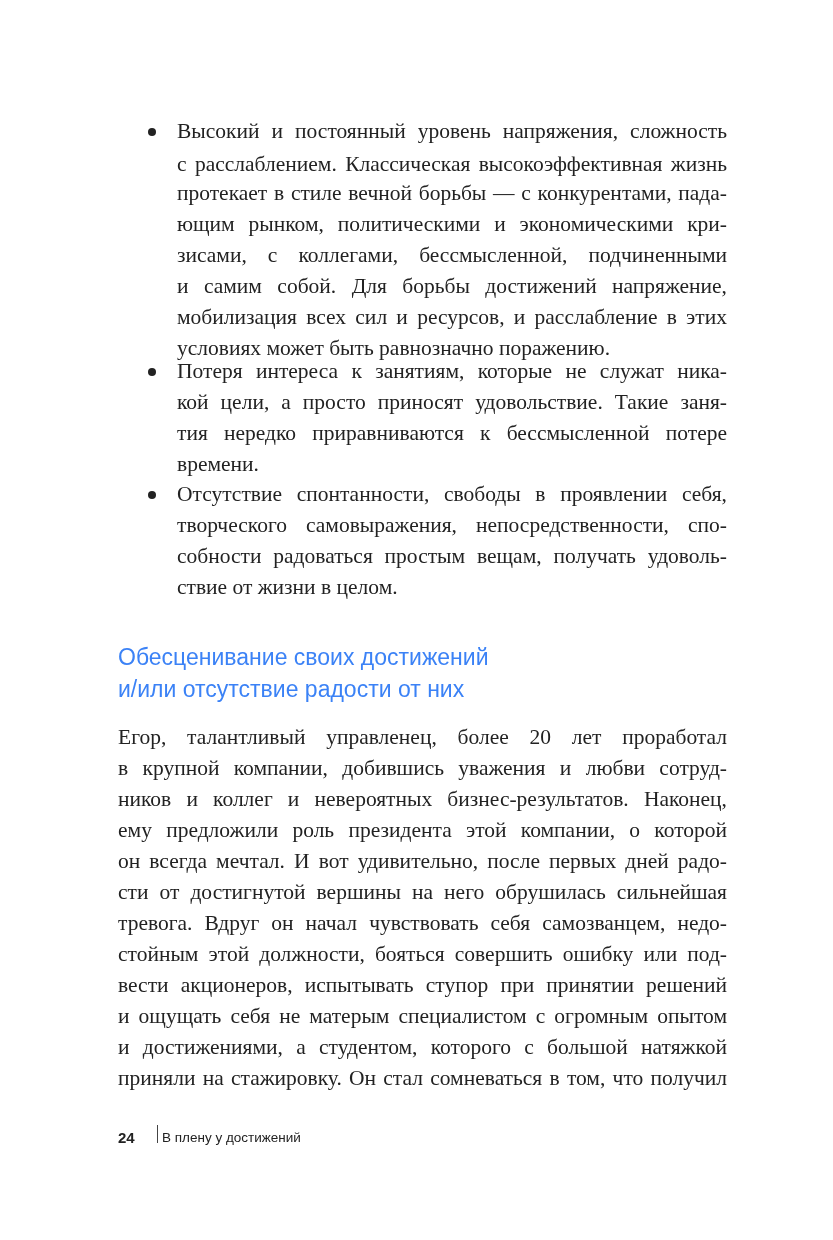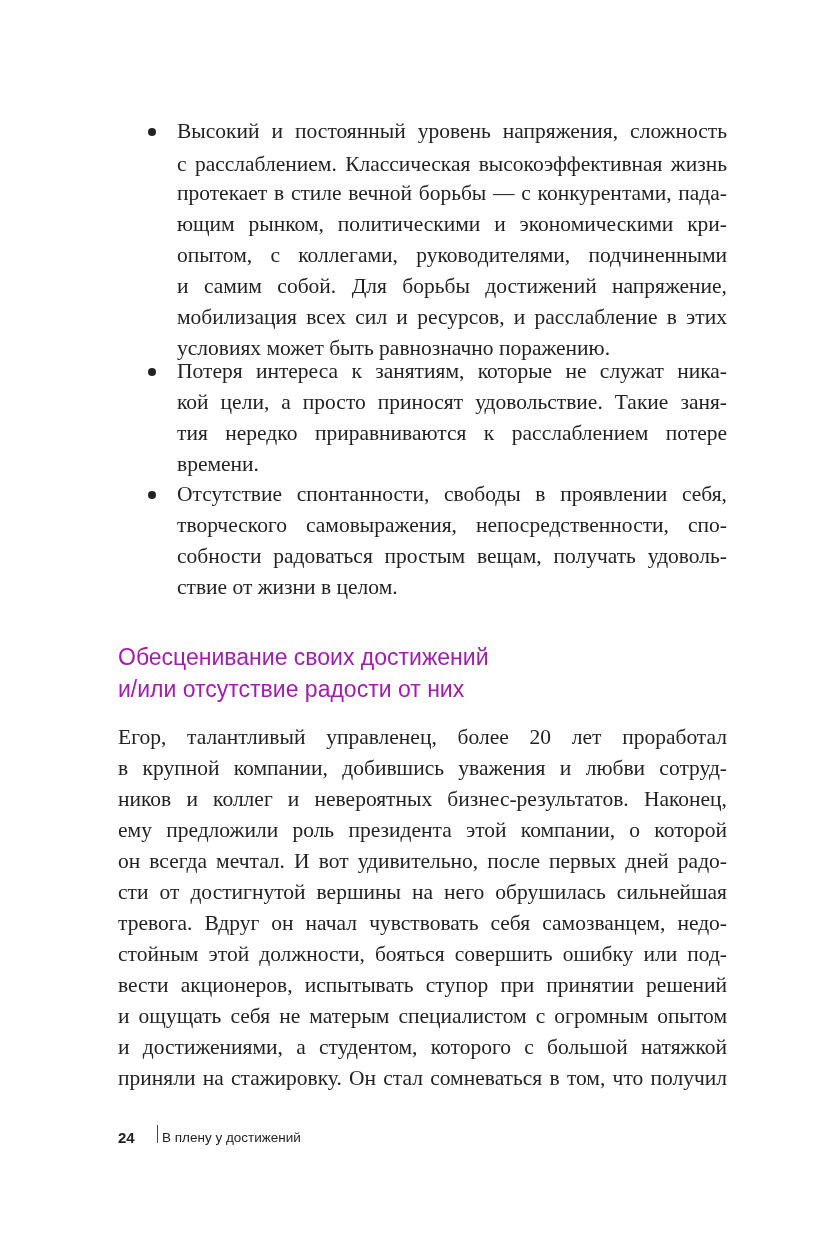--- a/index.html
+++ b/index.html
@@ -27,21 +27,21 @@
       left: 148px;
       width: 8px; height: 8px;
       border-radius: 50%;
       background: #222;
     }
     .heading {
       position: absolute;
       left: 118px;
       font-family: "Liberation Sans", "DejaVu Sans", sans-serif;
       font-size: 23px;
-      color: #a21caf;
+      color: #3b82f6;
       line-height: 32px;
       white-space: nowrap;
     }
     .footer {
       position: absolute;
       top: 1128px;
       font-family: "Liberation Sans", "DejaVu Sans", sans-serif;
       color: #222;
       line-height: 20px;
       text-align: center;
@@ -55,31 +55,31 @@
 
 <div class="page">
 
   <div>
     <div>
       <span class="bullet" style="top:128px"></span>
       <div class="text line" style="top:114px">Высокий и постоянный уровень напряжения, сложность</div>
       <div class="text line" style="top:147px">с расслаблением. Классическая высокоэффективная жизнь</div>
       <div class="text line" style="top:176px">протекает в стиле вечной борьбы — с конкурентами, пада-</div>
       <div class="text line" style="top:207px">ющим рынком, политическими и экономическими кри-</div>
-      <div class="text line" style="top:238px">опытом, с коллегами, руководителями, подчиненными</div>
+      <div class="text line" style="top:238px">зисами, с коллегами, бессмысленной, подчиненными</div>
       <div class="text line" style="top:269px">и самим собой. Для борьбы достижений напряжение,</div>
       <div class="text line" style="top:300px">мобилизация всех сил и ресурсов, и расслабление в этих</div>
       <div class="text line last" style="top:331px">условиях может быть равнозначно поражению.</div>
     </div>
 
     <div>
       <span class="bullet" style="top:368px"></span>
       <div class="text line" style="top:354px">Потеря интереса к занятиям, которые не служат ника-</div>
       <div class="text line" style="top:385px">кой цели, а просто приносят удовольствие. Такие заня-</div>
-      <div class="text line" style="top:416px">тия нередко приравниваются к расслаблением потере</div>
+      <div class="text line" style="top:416px">тия нередко приравниваются к бессмысленной потере</div>
       <div class="text line last" style="top:447px">времени.</div>
     </div>
 
     <div>
       <span class="bullet" style="top:491px"></span>
       <div class="text line" style="top:477px">Отсутствие спонтанности, свободы в проявлении себя,</div>
       <div class="text line" style="top:508px">творческого самовыражения, непосредственности, спо-</div>
       <div class="text line" style="top:539px">собности радоваться простым вещам, получать удоволь-</div>
       <div class="text line last" style="top:570px">ствие от жизни в целом.</div>
     </div>

